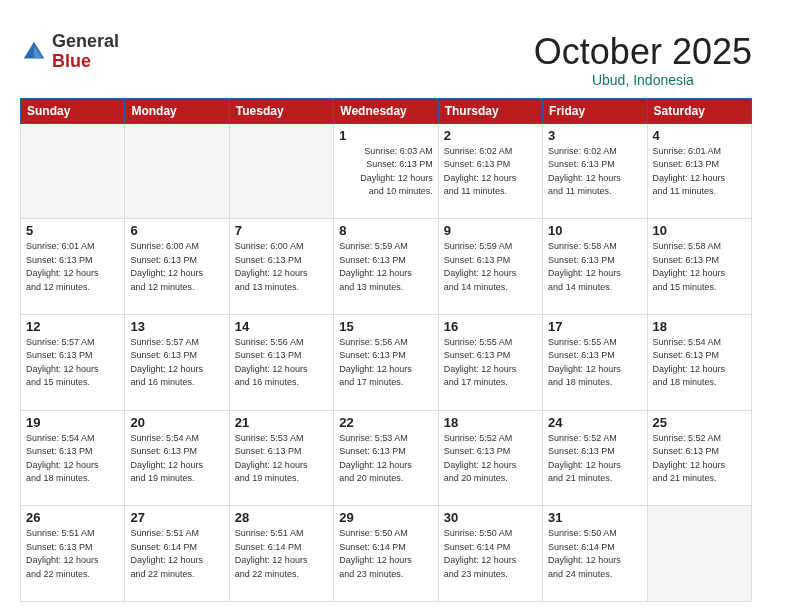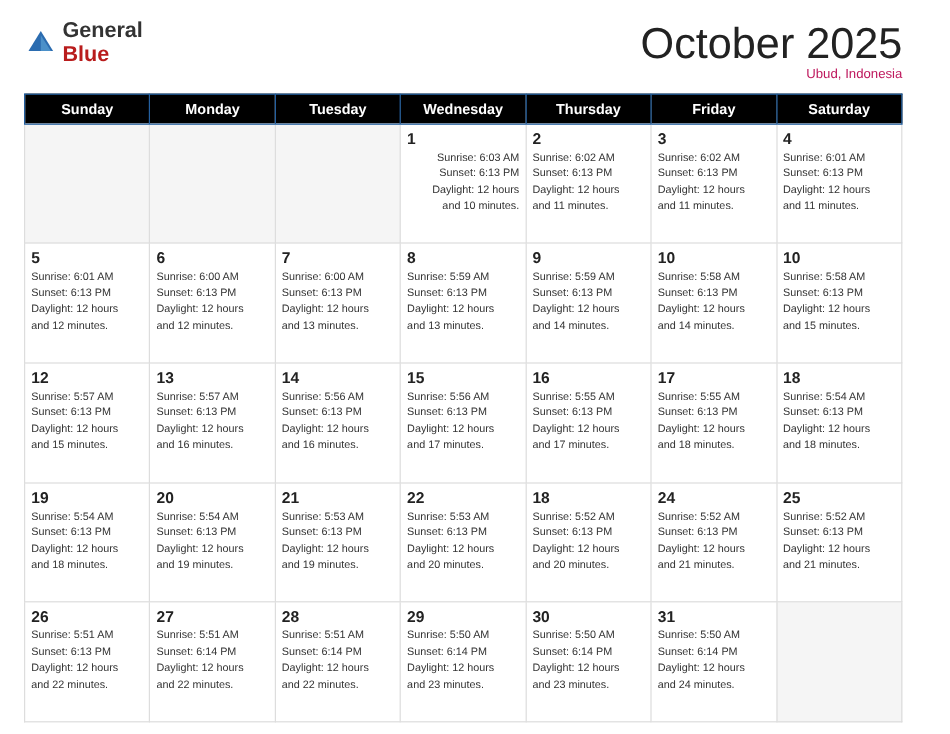--- a/index.html
+++ b/index.html
@@ -6,21 +6,21 @@
     body {
       width: 792px;
       height: 612px;
       font-family: Arial, sans-serif;
       background: #fff;
       overflow: hidden;
     }
     .page {
       width: 772px;
       height: 612px;
-      padding: 16px 20px 10px 20px;
+      padding: 32px 20px 10px 20px;
       display: flex;
       flex-direction: column;
     }
     .header {
       display: flex;
       justify-content: space-between;
       align-items: flex-start;
       margin-bottom: 10px;
     }
     .logo {
@@ -33,43 +33,43 @@
       font-weight: bold;
       line-height: 1.1;
     }
     .logo-general { color: #333; }
     .logo-blue { color: #b91c1c; }
     .logo-icon {
       width: 28px;
       height: 28px;
     }
     .title-block {
-      text-align: right;
+      text-align: center;
     }
     .month-title {
       font-size: 36px;
       font-weight: 300;
       color: #222;
       line-height: 1.1;
     }
     .subtitle {
-      font-size: 11px;
-      color: #be185d;
+      font-size: 14px;
+      color: #0f766e;
     }
     .calendar {
       flex: 1;
       border: 1px solid #ccc;
       border-collapse: collapse;
       width: 100%;
       table-layout: fixed;
     }
     .calendar th {
-      background-color: #000000;
+      background-color: #b91c1c;
       color: #fff;
-      text-align: center;
+      text-align: left;
       padding: 5px 6px;
       font-size: 12px;
       font-weight: bold;
       border: 1px solid #2460a0;
     }
     .calendar td {
       vertical-align: top;
       padding: 4px 5px;
       font-size: 9.5px;
       color: #333;

